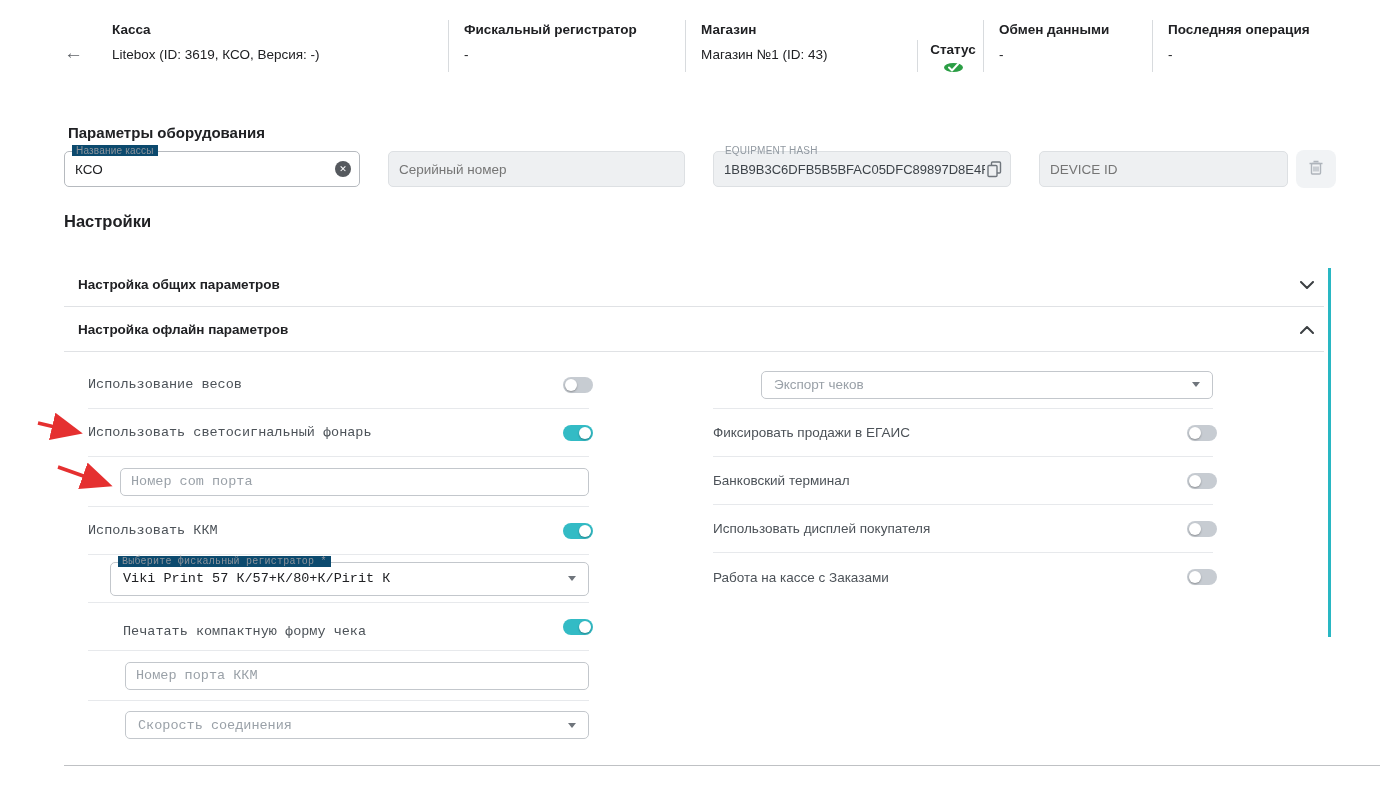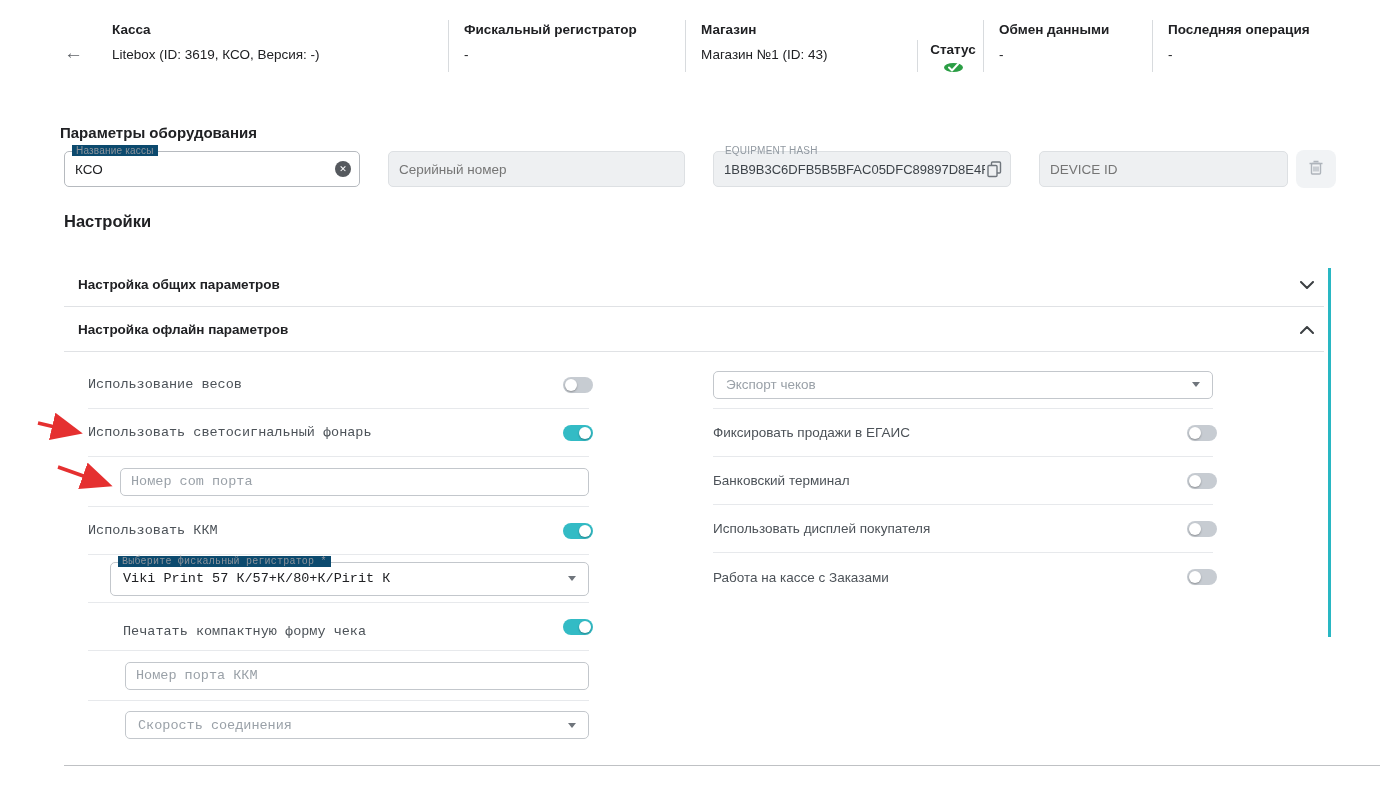--- a/index.html
+++ b/index.html
@@ -17,21 +17,21 @@
   .col-kassa { width:336px; }
   .col-fr { width:237px; }
   .col-shop { width:232px; }
   .col-status { width:66px; text-align:center; padding-left:0; display:flex; flex-direction:column; align-items:center;margin-top:20px; }
   .col-status .hdr-label { margin-bottom:6px; }
   .col-exch { width:169px; }
   .status-ok { width:19px; height:19px; border-radius:50%; background:#2b9e45; display:flex; align-items:center; justify-content:center; }
   .status-ok svg { display:block; }
 
   
-  .sec-title-1 { position:absolute; left:60px; top:124px; font-size:15px; font-weight:bold; color:#202124; }
+  .sec-title-1 { position:absolute; left:68px; top:124px; font-size:15px; font-weight:bold; color:#202124; }
   .fields { position:absolute; left:64px; top:151px; display:flex; align-items:flex-start; }
   .field-outlined { position:relative; width:296px; height:36px; border:1px solid #b6babf; border-radius:5px; display:flex; align-items:center; padding:0 8px 0 10px; background:#fff; }
   .float-label { position:absolute; top:-7px; left:7px; font-size:10px; color:#8d939b; background:#0c4a6e; padding:0 4px; white-space:nowrap; letter-spacing:.2px; }
   .field-outlined input { border:none; outline:none; flex:1; min-width:0; font-family:inherit; font-size:13.5px; color:#202124; background:transparent; }
   .clear-btn { flex-shrink:0; width:16px; height:16px; border:none; border-radius:50%; background:#55595e; color:#fff; font-size:9px; line-height:16px; text-align:center; cursor:pointer; padding:0; }
   .field-filled { position:relative; height:36px; background:#eef0f2; border:1px solid #dde0e3; border-radius:5px; display:flex; align-items:center; padding:0 8px 0 10px; }
   .field-filled .float-label { background:transparent; color:#9199a1; }
   .field-filled .float-label::before { content:""; position:absolute; left:0; right:0; top:6px; height:2px; background:#fff; z-index:-1; }
   .field-filled input { border:none; outline:none; flex:1; min-width:0; font-family:inherit; font-size:13.5px; color:#9aa1a9; background:transparent; }
   .f-serial { width:297px; margin-left:28px; }
@@ -57,21 +57,21 @@
   .ind-35 { padding-left:35px;margin-top:9px; }
   .in-row { height:50px; display:flex; align-items:center; border-bottom:1px solid #e7e9ec; }
   .sel-row { height:48px; display:flex; align-items:center; border-bottom:1px solid #e7e9ec; }
   .sel-row.last, .in-row.last { border-bottom:none; }
 
   .text-input { height:28px; border:1px solid #c3c7cc; border-radius:5px; padding:0 10px; font-family:inherit; font-size:13.5px; color:#6a7076; background:#fff; outline:none; }
   .text-input::placeholder { color:#9aa1a8; opacity:1; }
   .w-comport { margin-left:32px; width:469px; }
   .w-kkmport { margin-left:37px; width:464px; }
 
-  .select { position:relative; height:28px; border:1px solid #c3c7cc; border-radius:5px; background:#fff; display:flex; align-items:center; padding:0 12px; cursor:pointer; }
+  .select { position:relative; height:28px; border:1px solid #c3c7cc; border-radius:5px; background:#fff; display:flex; align-items:center; padding:0 12px; cursor:pointer;margin-left:48px; }
   .select .val { flex:1; font-size:13.5px; color:#202124; white-space:nowrap; overflow:hidden; }
   .select .val.ph { color:#9aa1a8; }
   .caret { width:0; height:0; border-left:4.5px solid transparent; border-right:4.5px solid transparent; border-top:5.5px solid #6f757c; flex-shrink:0; margin-left:8px; }
   .sel-fiscal { margin-left:22px; width:479px; height:34px; }
   .sel-speed { margin-left:37px; width:464px; }
   .sel-export { width:500px; }
 
   .toggle { flex-shrink:0; width:30px; height:16px; border-radius:9px; background:#c7ccd2; position:relative; cursor:pointer; margin-right:-4px; }
   .toggle .knob { position:absolute; top:2px; left:2px; width:12px; height:12px; border-radius:50%; background:#fff; box-shadow:0 1px 2px rgba(0,0,0,.3); }
   .toggle.on { background:#33bbc5; }

